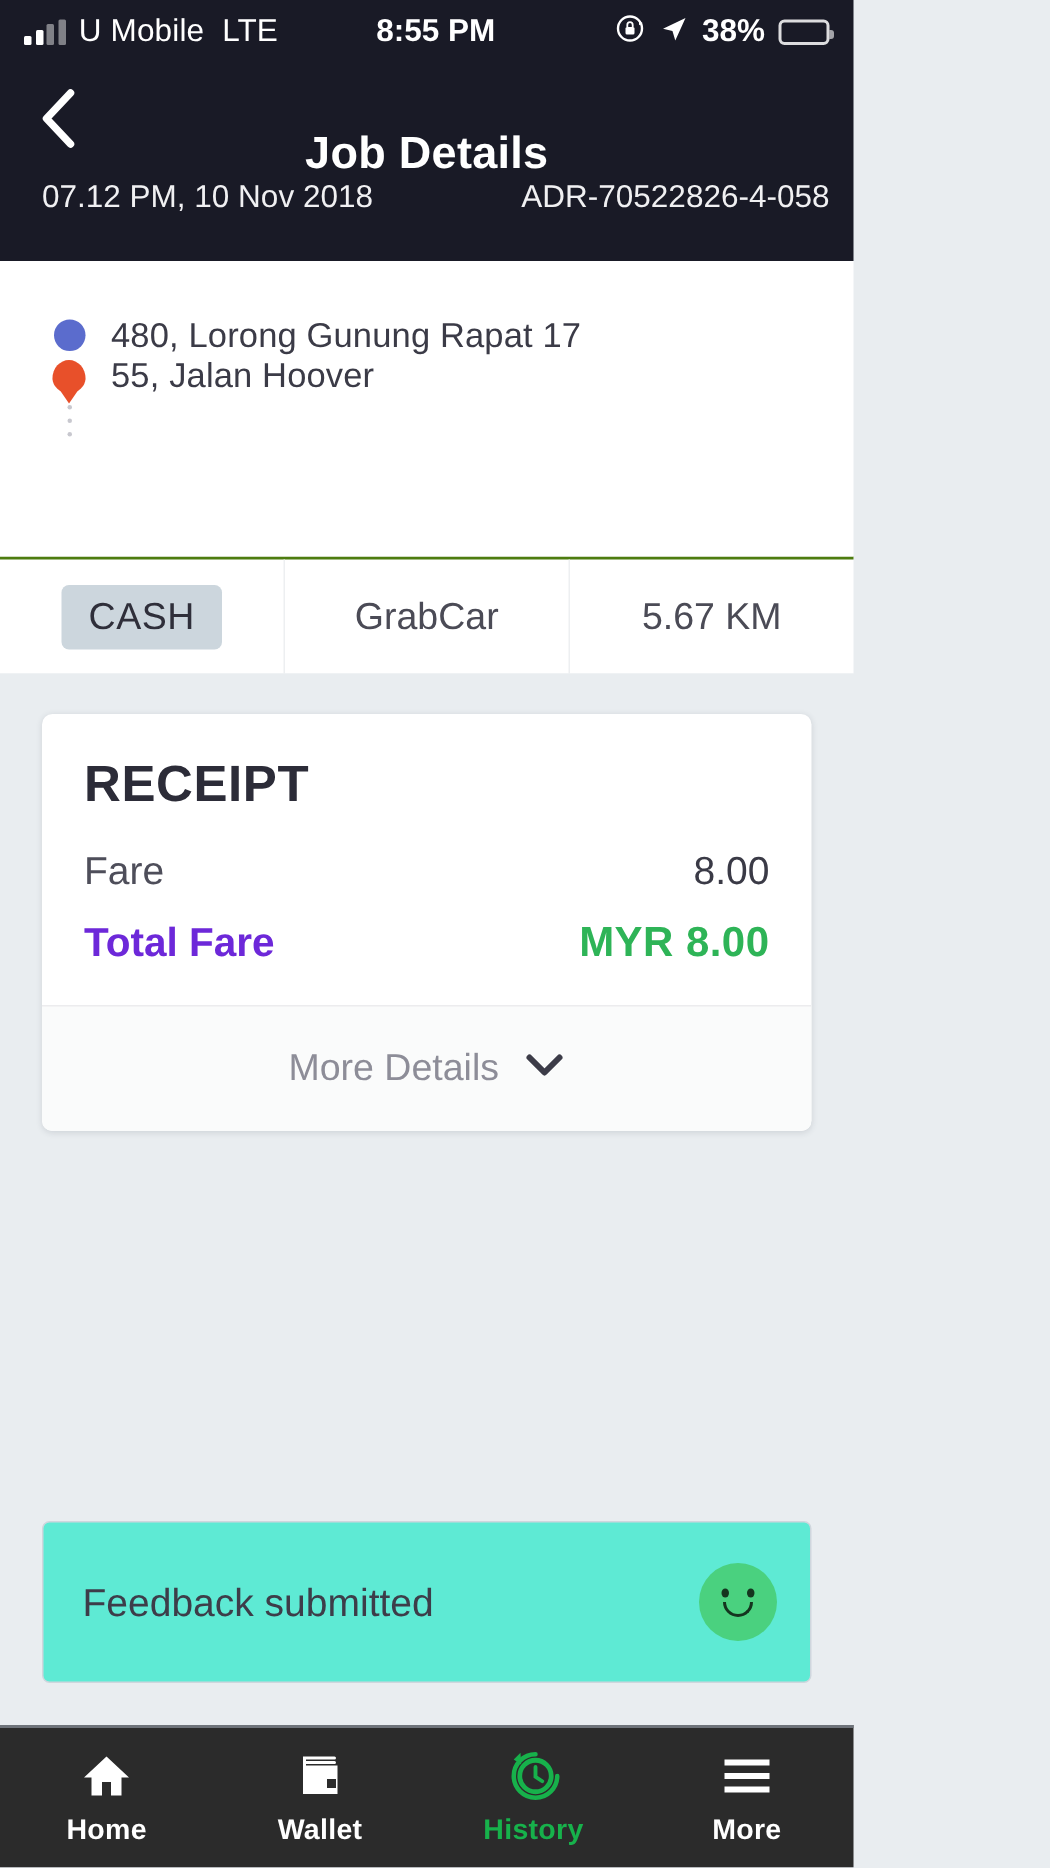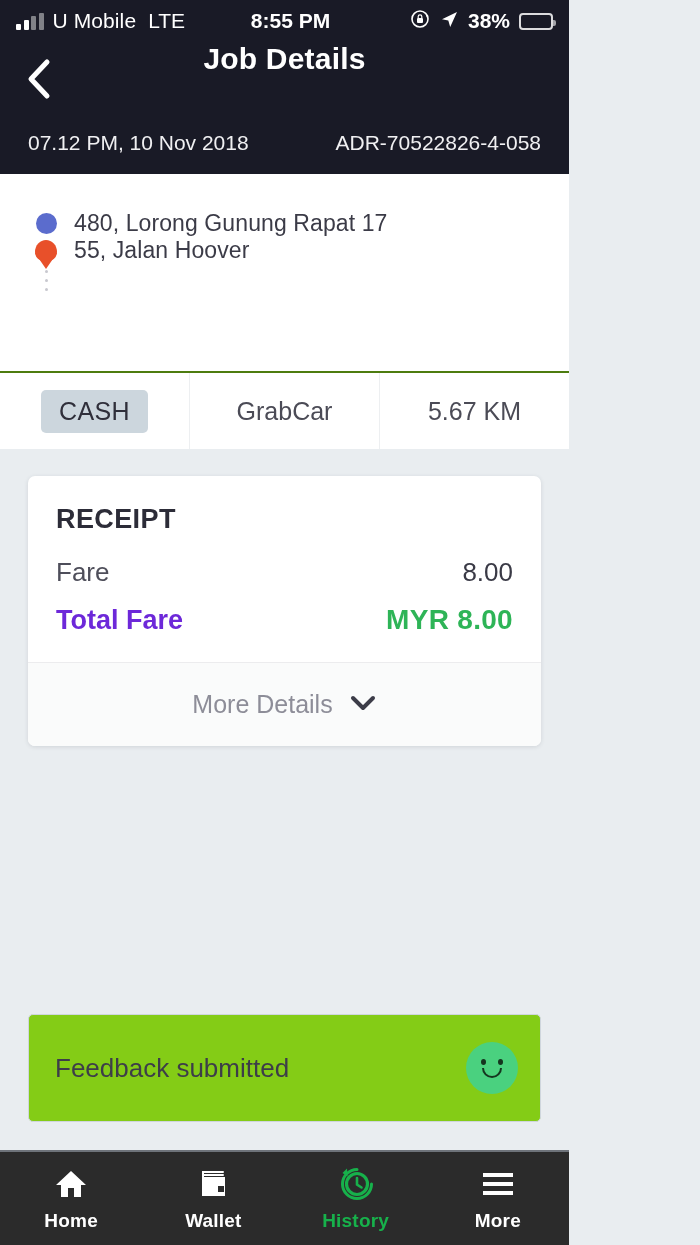--- a/index.html
+++ b/index.html
@@ -53,39 +53,39 @@
     content: ""; position: absolute; right: -5px; top: 5px;
     width: 3px; height: 6px; background: rgba(255,255,255,.6);
     border-radius: 0 2px 2px 0;
   }
   .batt .lvl { height: 100%; width: 38%; background: #ffffff; border-radius: 1px; }
 
   
   .navbar {
     background: #191a26; color: #fff;
     height: 78px; flex: 0 0 78px;
-    display: flex; align-items: flex-start; position: relative;
+    display: flex; align-items: flex-end; position: relative;
   }
   .back-btn {
     width: 78px; height: 78px;
     display: flex; align-items: center; justify-content: center;
     cursor: pointer;
   }
   .nav-title {
     position: absolute; left: 0; right: 0; text-align: center;
     font-size: 30px; font-weight: bold; letter-spacing: .2px;
     pointer-events: none;
   }
 
   
   .metabar {
     background: #191a26; color: #f0f0f2;
     height: 54px; flex: 0 0 54px;
-    display: flex; align-items: center; justify-content: space-between;
-    padding: 0 28px 8px 28px;
+    display: flex; align-items: flex-start; justify-content: space-between;
+    padding: 0 16px 8px 28px;
     font-size: 21px;
   }
 
   
   .addr-block {
     background: #ffffff;
     flex: 0 0 197px;
     padding: 36px 0 0 0;
     position: relative;
   }
@@ -147,21 +147,21 @@
     display: flex; flex-direction: column;
   }
 
   .receipt-card {
     background: #ffffff; border-radius: 7px;
     box-shadow: 0 1px 4px rgba(40,50,60,.13);
     overflow: hidden;
   }
   .receipt-body { padding: 28px 28px 26px 28px; }
   .receipt-title {
-    font-size: 27px; font-weight: bold; color: #2c2c38;
+    font-size: 34px; font-weight: bold; color: #2c2c38;
     letter-spacing: .4px; margin-bottom: 22px;
   }
   .line-row {
     display: flex; justify-content: space-between; align-items: baseline;
     margin-top: 6px;
   }
   .line-label { font-size: 26px; color: #4e4e5a; }
   .line-value { font-size: 26px; color: #3a3a46; }
   .total-row { margin-top: 16px; }
   .total-label { font-size: 27px; font-weight: bold; color: #6d28d9; }
@@ -173,21 +173,21 @@
     height: 84px;
     display: flex; align-items: center; justify-content: center;
     gap: 16px; cursor: pointer;
   }
   .more-label { font-size: 25px; color: #8d8d98; }
 
   .spacer { flex: 1 1 auto; }
 
   .feedback-box {
     border: 1px solid #cfd6dd; border-radius: 5px;
-    background: #84cc16;
+    background: #5eead4;
     height: 108px; margin-bottom: 28px;
     display: flex; align-items: center; justify-content: space-between;
     padding: 0 22px 0 26px;
   }
   .feedback-text { font-size: 26px; color: #3d3d49; }
   .smiley {
     width: 52px; height: 52px; border-radius: 50%;
     background: #4ad17f; position: relative;
   }
   .smiley .eye {

